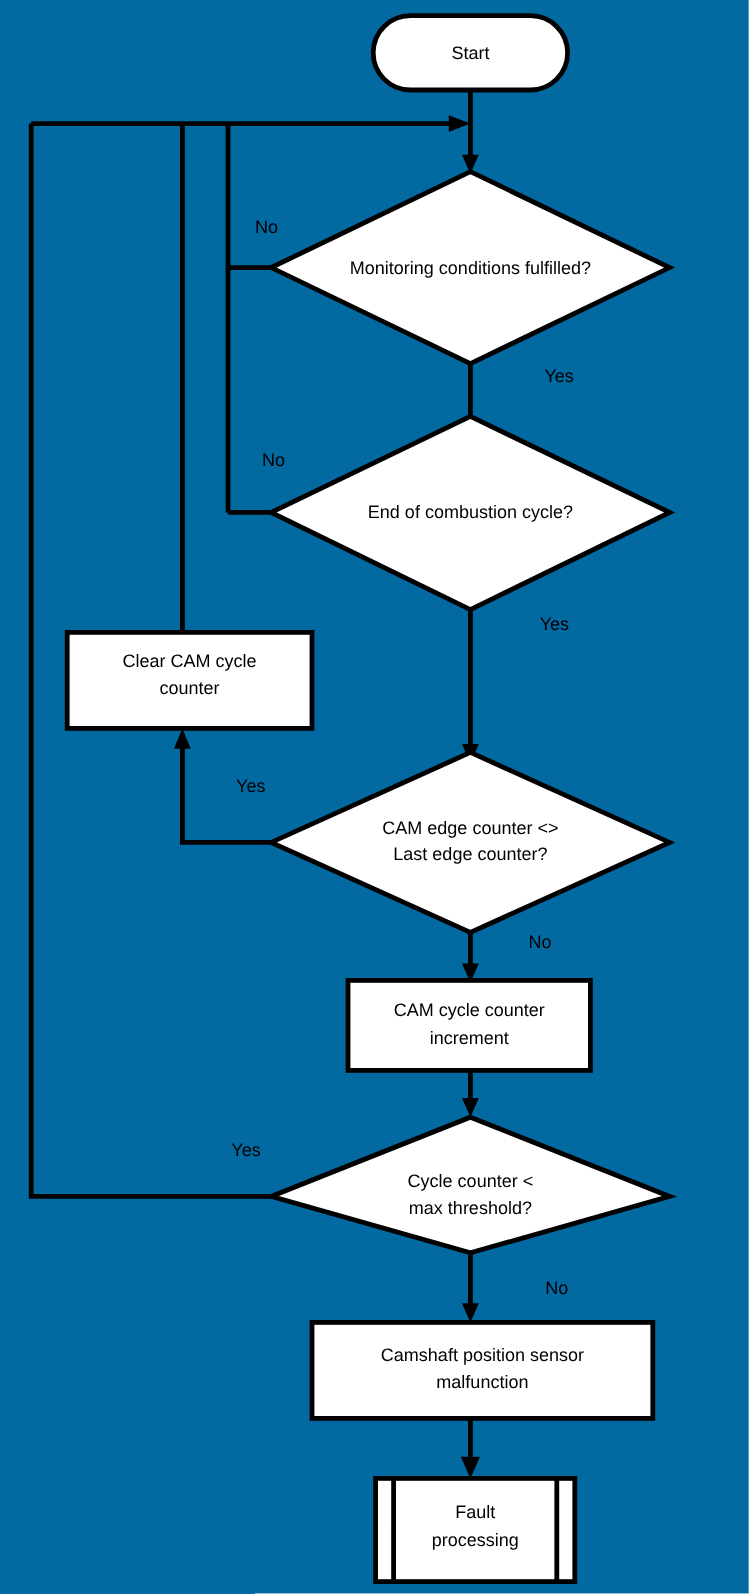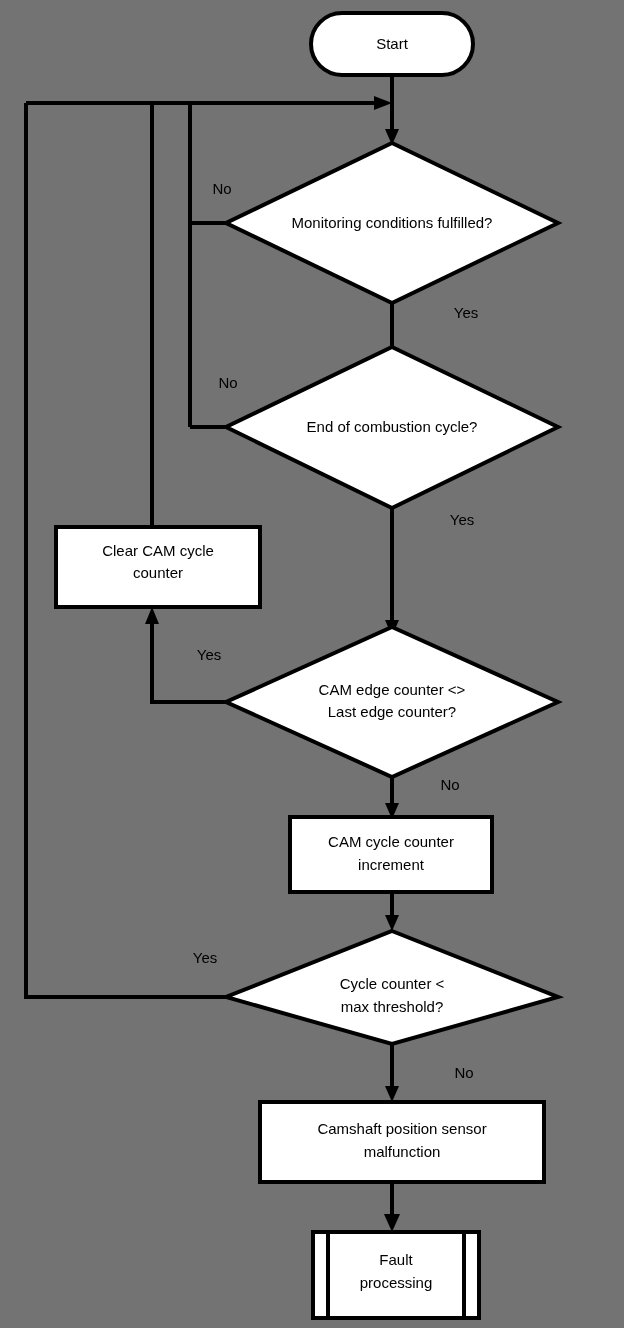--- a/index.html
+++ b/index.html
@@ -10,21 +10,21 @@
   body {
     width: 624px;
     height: 1328px;
     font-family: "Liberation Sans", sans-serif;
     overflow: hidden;
   }
   #flowchart-root {
     position: relative;
     width: 624px;
     height: 1328px;
-    background: #737373;
+    background: #0369a1;
   }
   svg.chart-svg {
     display: block;
     width: 624px;
     height: 1328px;
   }
   .shape-stroke {
     fill: #ffffff;
     stroke: #000000;
     stroke-width: 4;

